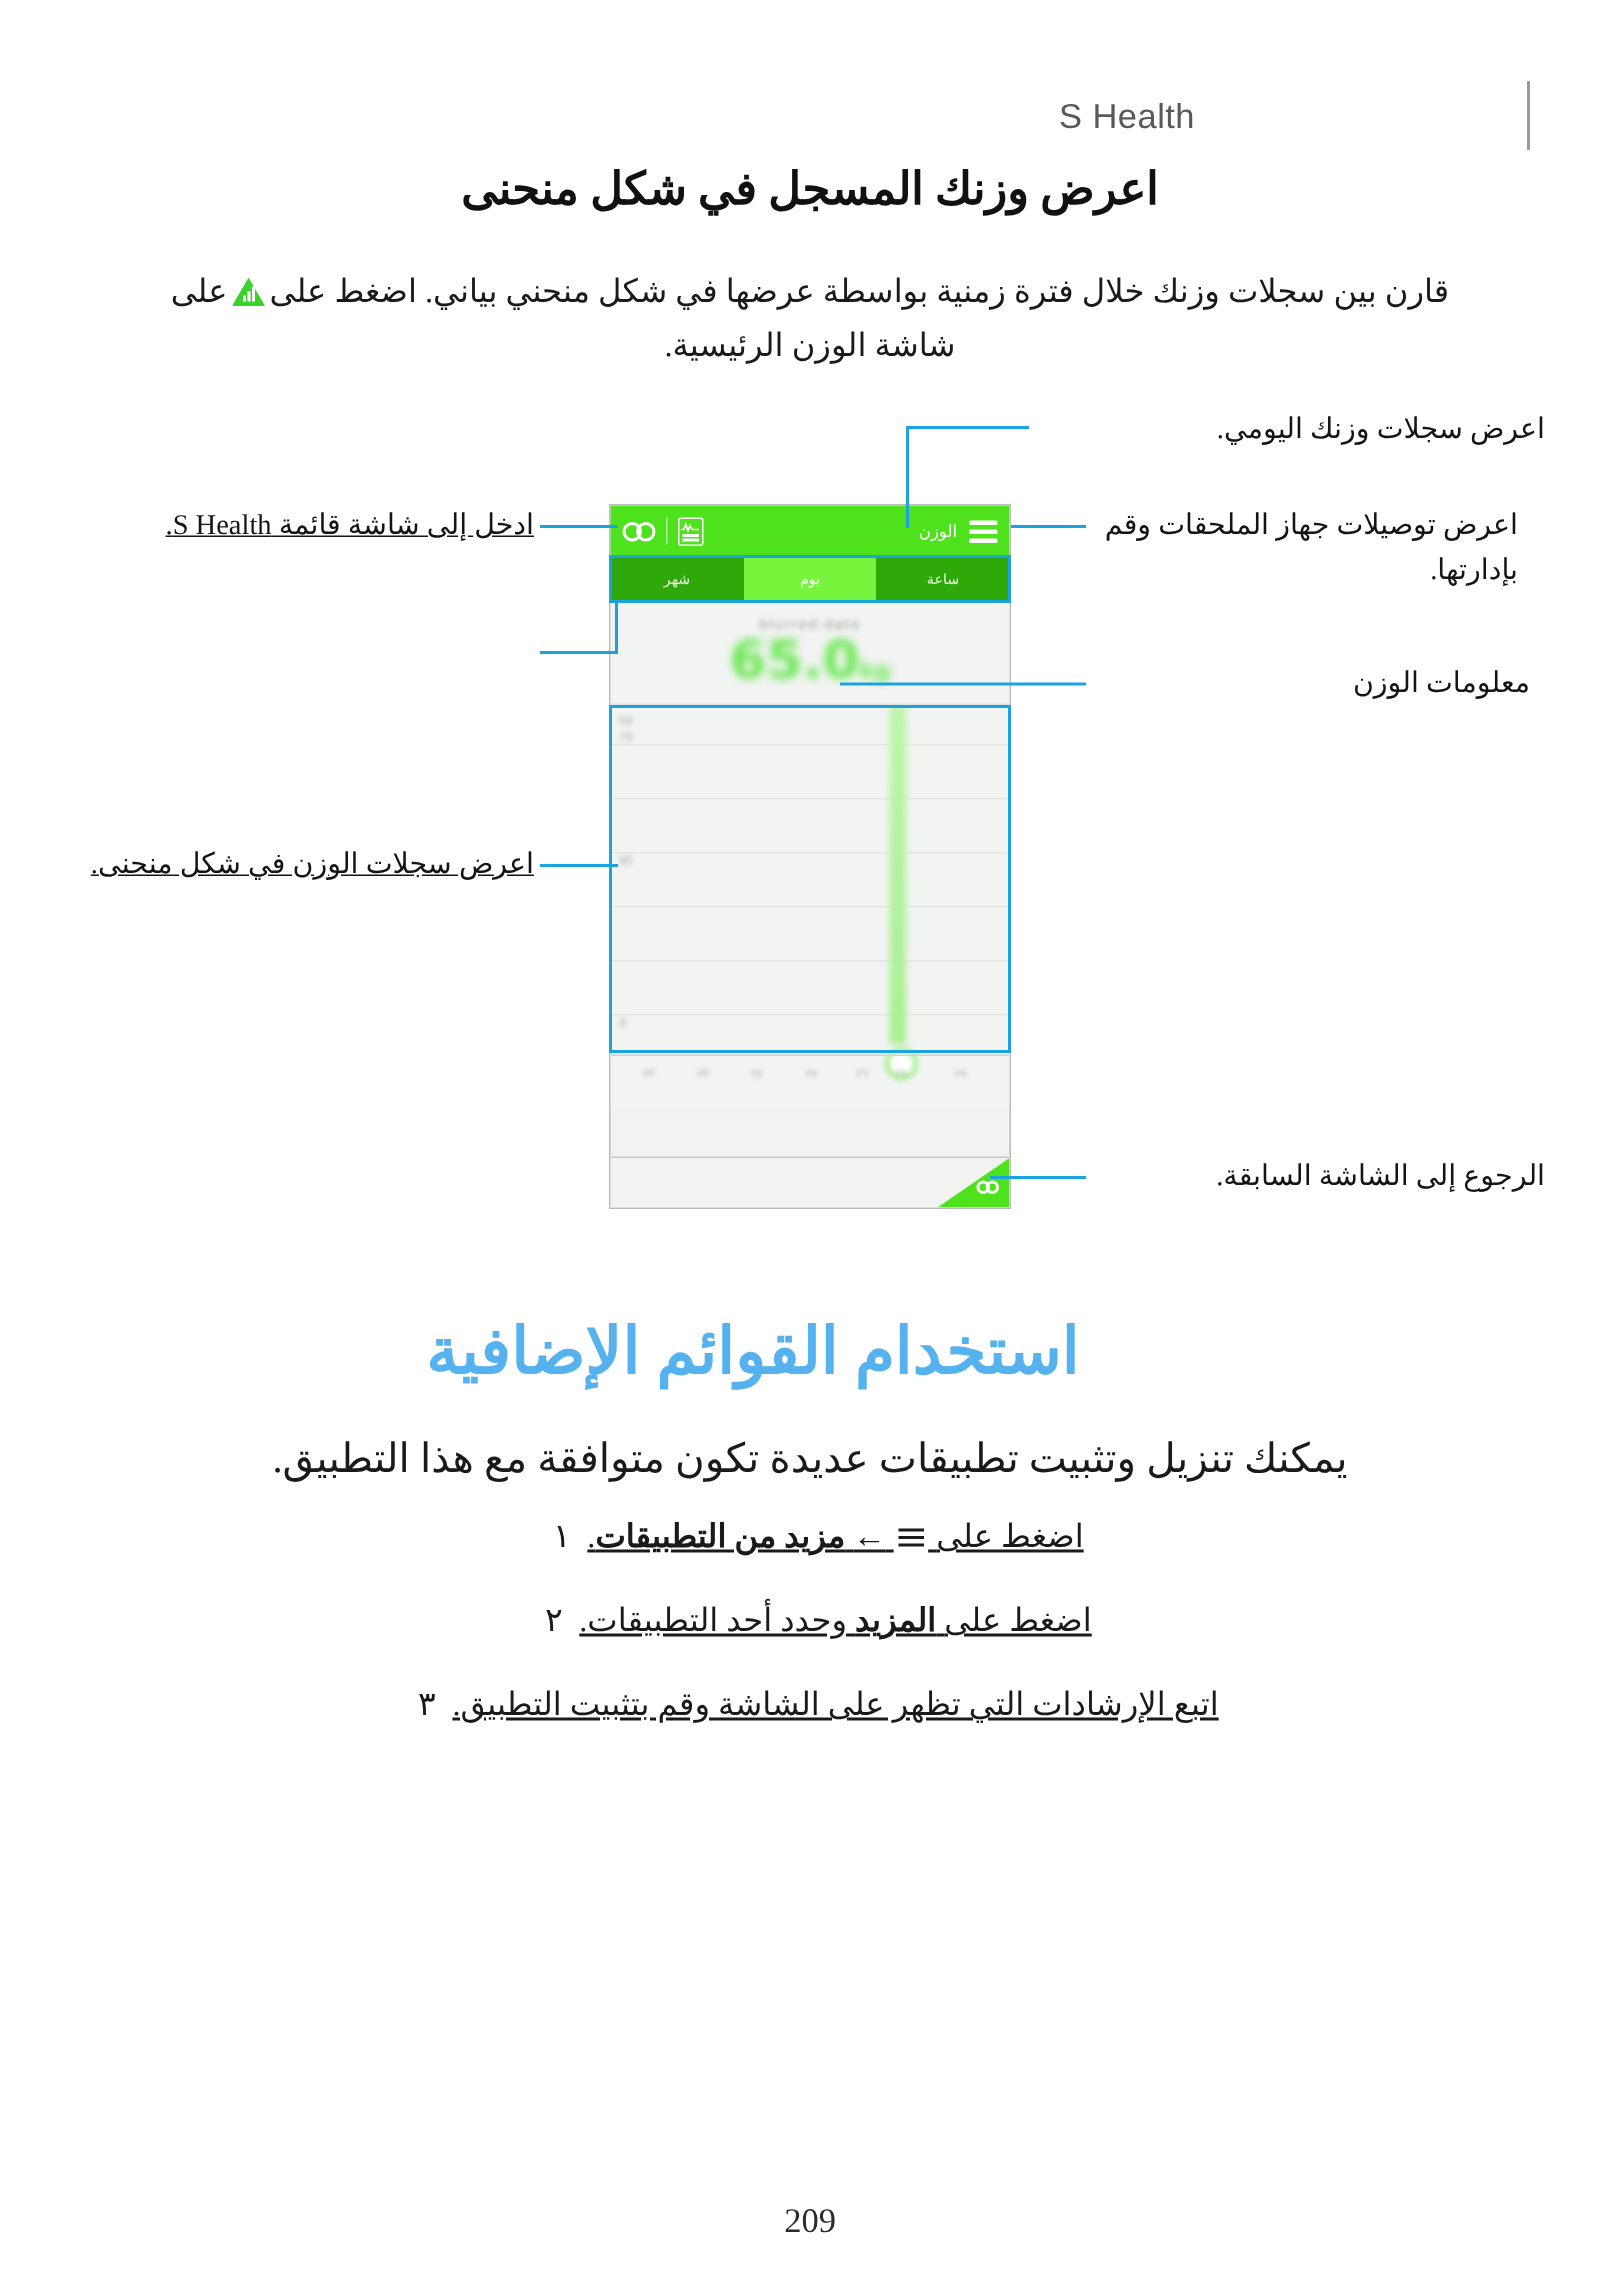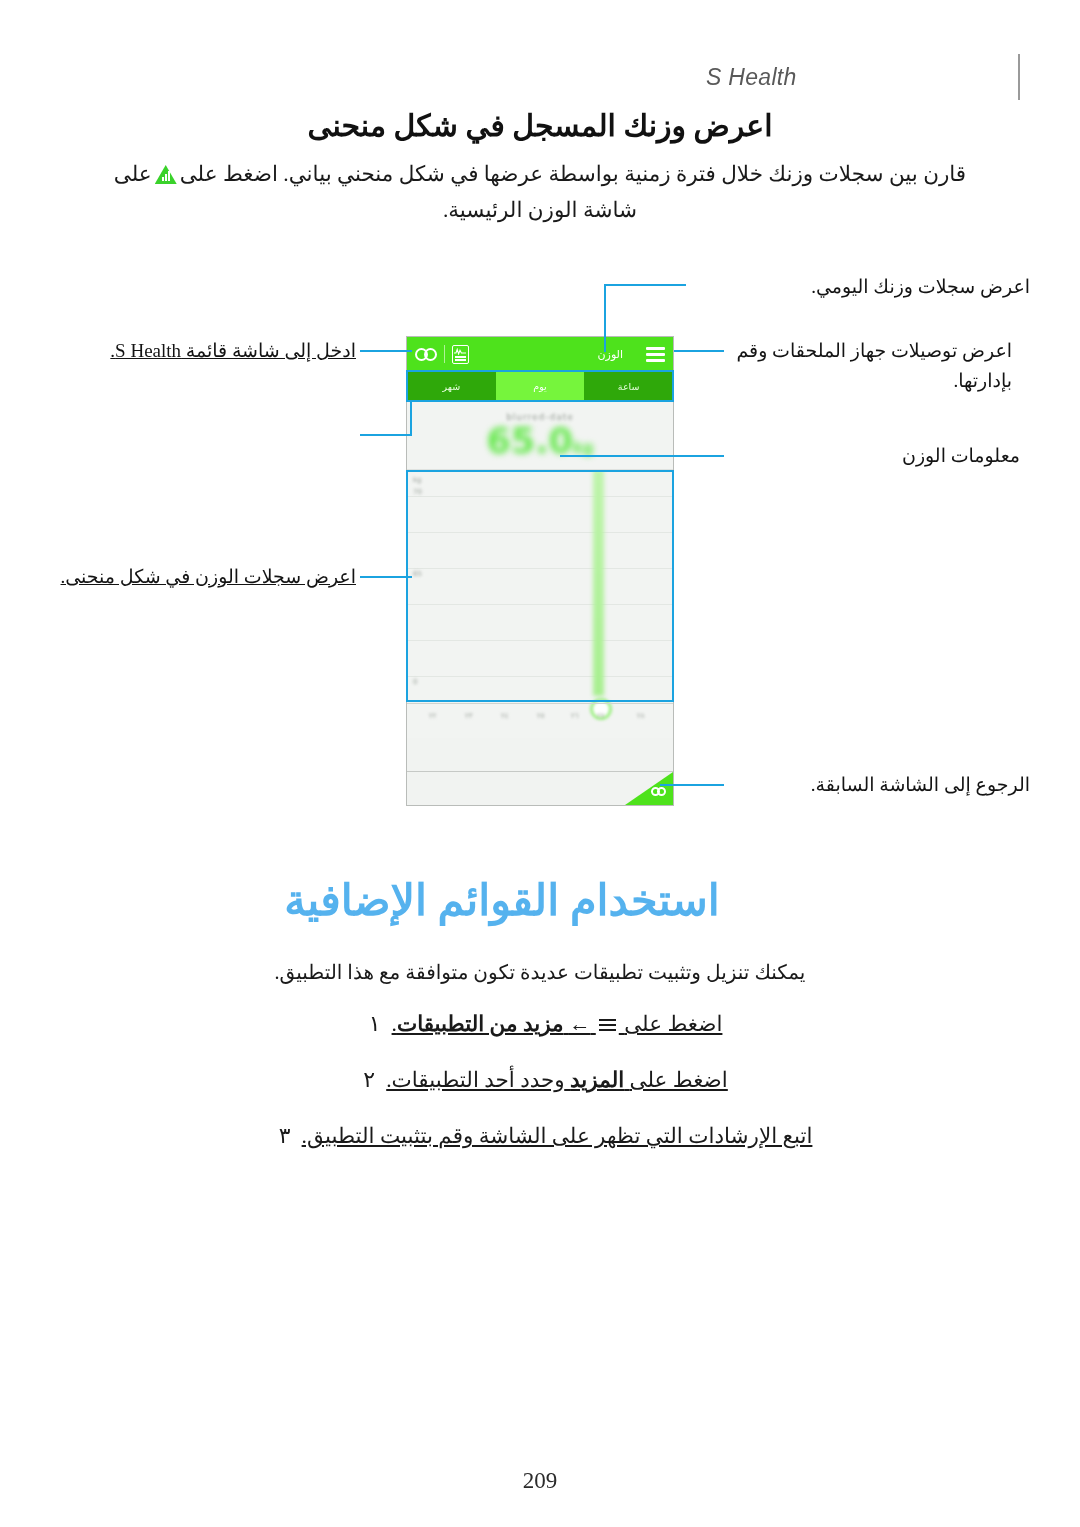--- a/index.html
+++ b/index.html
@@ -30,21 +30,21 @@
     left: 0;
     width: 1080px;
     text-align: left;
     padding-left: 0;
     box-sizing: border-box;
     font-family: "Liberation Sans", "DejaVu Sans", sans-serif;
     font-size: 23px;
     color: #595959;
     letter-spacing: .3px;
   }
-  .header-title span { display: inline-block; font-style: italic; }
+  .header-title span { display: inline-block; }
   .header-rule {
     position: absolute;
     top: 24px;
     left: 1018px;
     width: 2px;
     height: 46px;
     background: #9a9a9a;
   }
 
   
@@ -56,21 +56,21 @@
     text-align: center;
     font-family: "Liberation Serif", "DejaVu Serif", serif;
     font-weight: bold;
     font-size: 30px;
     color: #111;
     direction: rtl;
   }
 
   .intro-para {
     position: absolute;
-    top: 156px;
+    top: 176px;
     left: 88px;
     width: 904px;
     text-align: center;
     direction: rtl;
     font-size: 21.5px;
     line-height: 36px;
     color: #1a1a1a;
   }
 
   
@@ -118,21 +118,20 @@
     overflow: hidden;
   }
   .appbar {
     height: 34px;
     background: #4ee21c;
     display: flex;
     align-items: center;
     padding: 0 8px;
     box-sizing: border-box;
     direction: rtl;
-    gap: 15px;
   }
   .hamburger {
     width: 19px; height: 15px;
     display: flex; flex-direction: column;
     justify-content: space-between;
     margin-left: 8px;
   }
   .hamburger i { display:block; height: 3px; background: #ffffff; border-radius: 1px; }
   .appbar-title {
     font-family: "DejaVu Sans", "Liberation Sans", sans-serif;
@@ -313,21 +312,21 @@
     font-weight: bold;
     font-size: 43px;
     color: #55b2ee;
   }
   .sub-para {
     position: absolute;
     top: 955px;
     left: 88px; width: 904px;
     text-align: center;
     direction: rtl;
-    font-size: 20px;
+    font-size: 27px;
     line-height: 34px;
   }
   .steps {
     position: absolute;
     top: 1008px;
     left: 88px;
     width: 904px;
     direction: rtl;
   }
   .step {

